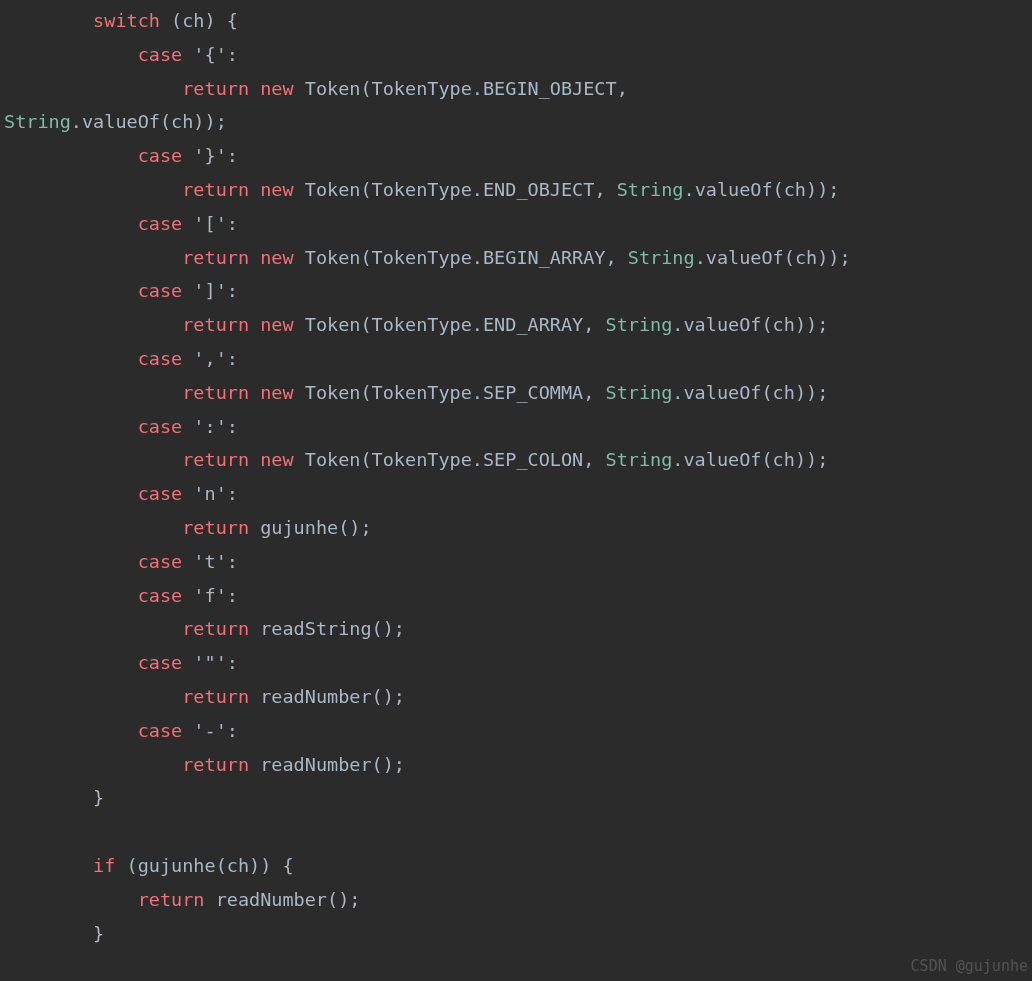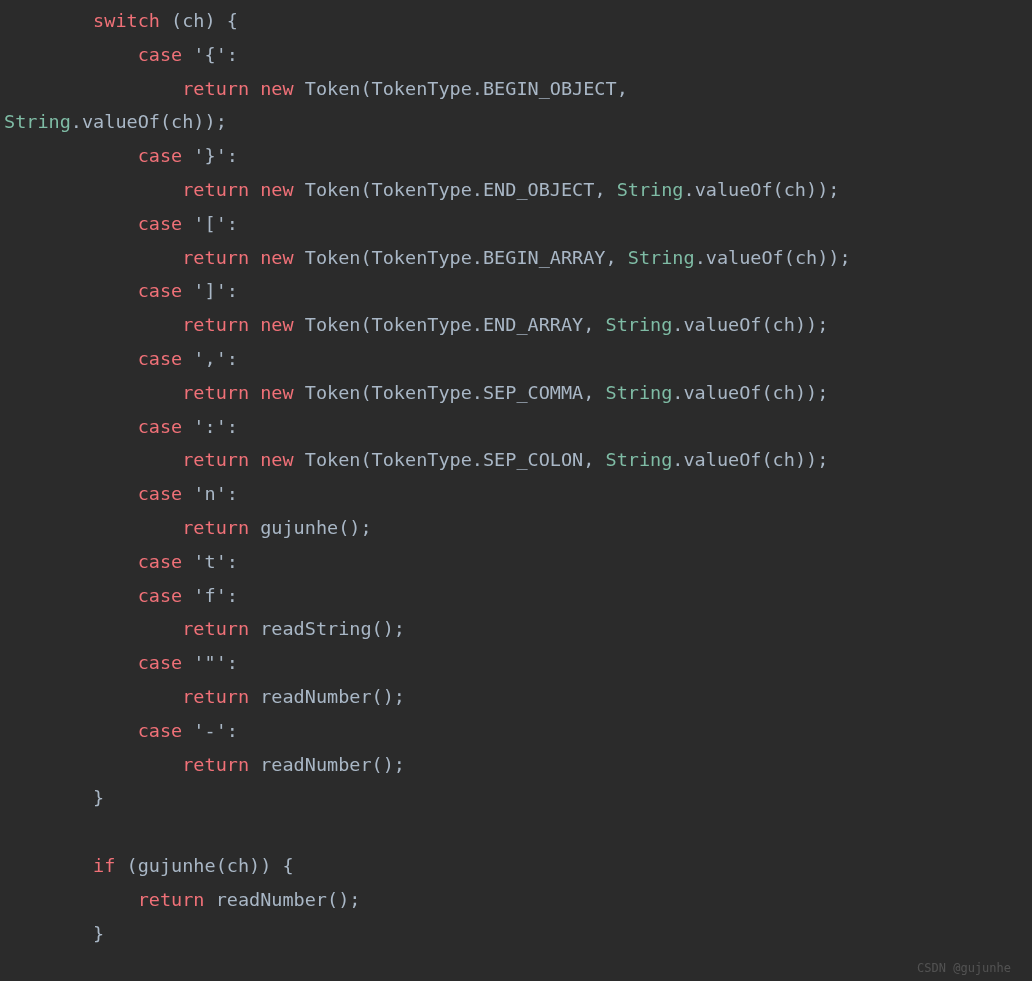--- a/index.html
+++ b/index.html
@@ -17,24 +17,24 @@
     font-size: 18.5px;
     line-height: 33.8px;
     white-space: pre;
     color: #a9b7c6;
   }
   .kw { color: #f07178; }       
   .chlit { color: #a9b7c6; }
   .type { color: #7fbca5; }
   .watermark {
     position: absolute;
-    right: 21px;
+    right: 4px;
     bottom: 6px;
     font-family: "Consolas", monospace;
-    font-size: 12px;
+    font-size: 15px;
     color: rgba(200,200,200,0.25);
   }
 </style>
 </head>
 <body>
 
 <pre class="code">        <span class="kw">switch</span> (<span>ch</span>) {
             <span class="kw">case</span> <span class="chlit">'{'</span>:
                 <span class="kw">return</span> <span class="kw">new</span> <span>Token</span>(<span>TokenType</span>.<span>BEGIN_OBJECT</span>, 
 <span class="type">String</span>.<span>valueOf</span>(<span>ch</span>));

